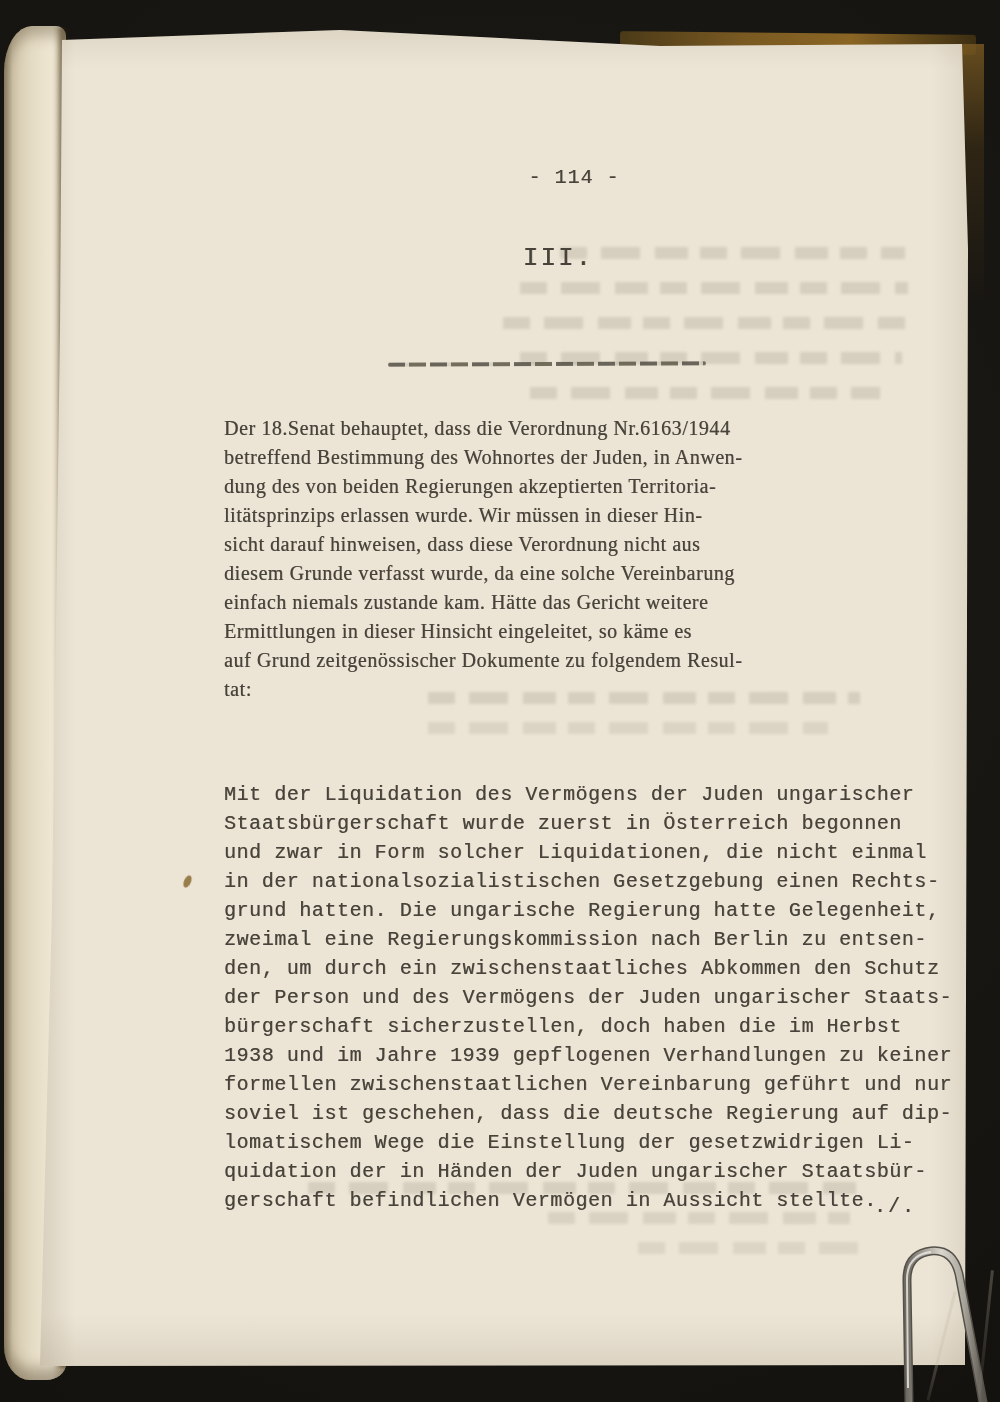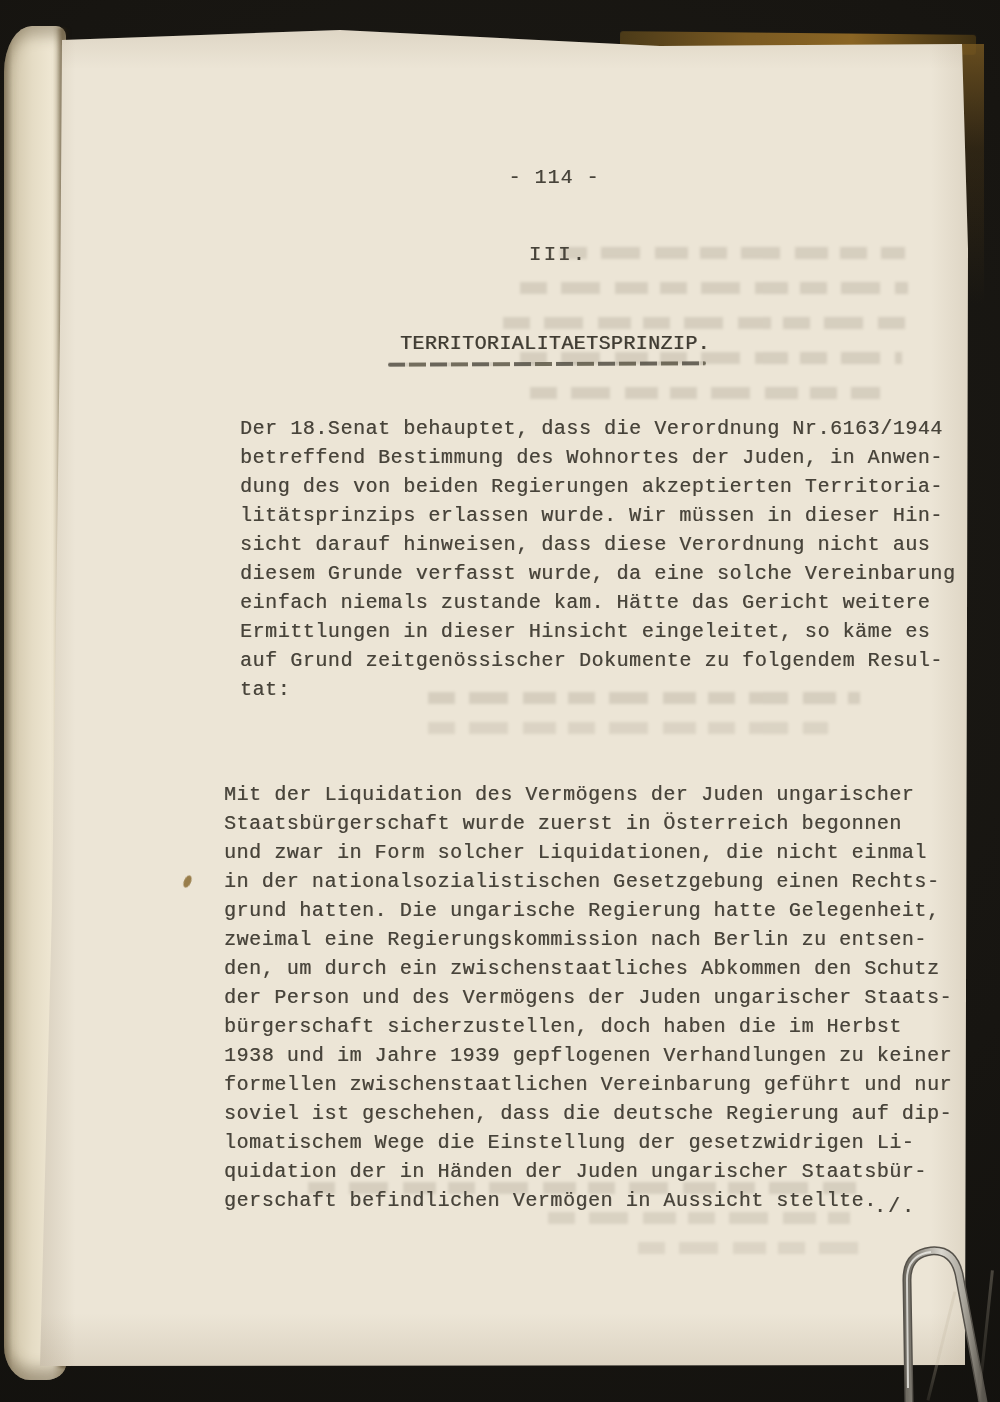--- a/index.html
+++ b/index.html
@@ -47,34 +47,34 @@
     background:
       linear-gradient(90deg,rgba(120,100,70,.18) 0%,rgba(120,100,70,0) 4%,rgba(120,100,70,0) 96%,rgba(120,100,70,.12) 100%),
       linear-gradient(180deg,rgba(120,100,70,.12) 0%,rgba(120,100,70,0) 3%,rgba(120,100,70,0) 96%,rgba(120,100,70,.14) 100%);
     pointer-events:none;
   }
   .typed{
     position:absolute;
     color:#47433a;
     text-shadow:.5px .2px .5px rgba(62,57,46,.55);
   }
-  .pagenum{left:396px;top:137px;width:240px;text-align:center;font-size:20px;letter-spacing:1px;}
-  .section{left:400px;top:214px;width:240px;text-align:center;font-size:21px;letter-spacing:2px;}
+  .pagenum{left:416px;top:137px;width:240px;text-align:center;font-size:20px;letter-spacing:1px;}
+  .section{left:400px;top:214px;width:240px;text-align:center;font-size:26px;letter-spacing:2px;}
   .heading{left:352px;top:303px;width:330px;text-align:center;font-size:20px;letter-spacing:.4px;color:#403c33;text-shadow:.7px .2px .6px rgba(50,46,37,.6);}
   .heading-underline{
     position:absolute;left:350px;top:333px;width:318px;height:4px;
     transform:rotate(-.25deg);
     background:repeating-linear-gradient(90deg,#4a463c 0 17px,rgba(74,70,60,.15) 17px 21px,#55503f 21px 38px,rgba(74,70,60,0) 38px 42px);
     border-radius:2px;opacity:.8;filter:blur(.3px);
   }
   .para{
     font-size:20px;line-height:29px;letter-spacing:.55px;
     white-space:pre-line;
   }
-  .para1{left:202px;top:385px;width:740px;}
+  .para1{left:186px;top:385px;width:740px;font-family:Liberation Serif, serif;}
   .para2{left:186px;top:751px;width:745px;}
   .contmark{left:836px;top:1166px;font-size:20px;letter-spacing:2px;}
   
   .ghost{
     position:absolute;height:12px;opacity:.17;filter:blur(1.4px);
     background:repeating-linear-gradient(90deg,#6d6350 0 27px,transparent 27px 41px,#6d6350 41px 80px,transparent 80px 95px,#6d6350 95px 128px,transparent 128px 140px);
   }
   .speck{
     position:absolute;left:146px;top:846px;width:7px;height:13px;
     background:#8a6c33;border-radius:50%;transform:rotate(24deg);opacity:.85;filter:blur(.3px);
@@ -110,21 +110,20 @@
     <div class="ghost" style="left:270px;top:1153px;width:552px;"></div>
     <div class="ghost" style="left:510px;top:1183px;width:302px;opacity:.14;"></div>
     <div class="ghost" style="left:600px;top:1213px;width:222px;opacity:.12;"></div>
 
     <div class="speck"></div>
 
     <div class="typed pagenum">- 114 -</div>
 
     <div class="typed section">III.</div>
 
-    <div class="typed heading">TERRITORIALITAETSPRINZIP.</div>
     <div class="heading-underline"></div>
 
     <div class="typed para para1">Der 18.Senat behauptet, dass die Verordnung Nr.6163/1944
 betreffend Bestimmung des Wohnortes der Juden, in Anwen-
 dung des von beiden Regierungen akzeptierten Territoria-
 litätsprinzips erlassen wurde. Wir müssen in dieser Hin-
 sicht darauf hinweisen, dass diese Verordnung nicht aus
 diesem Grunde verfasst wurde, da eine solche Vereinbarung
 einfach niemals zustande kam. Hätte das Gericht weitere
 Ermittlungen in dieser Hinsicht eingeleitet, so käme es

